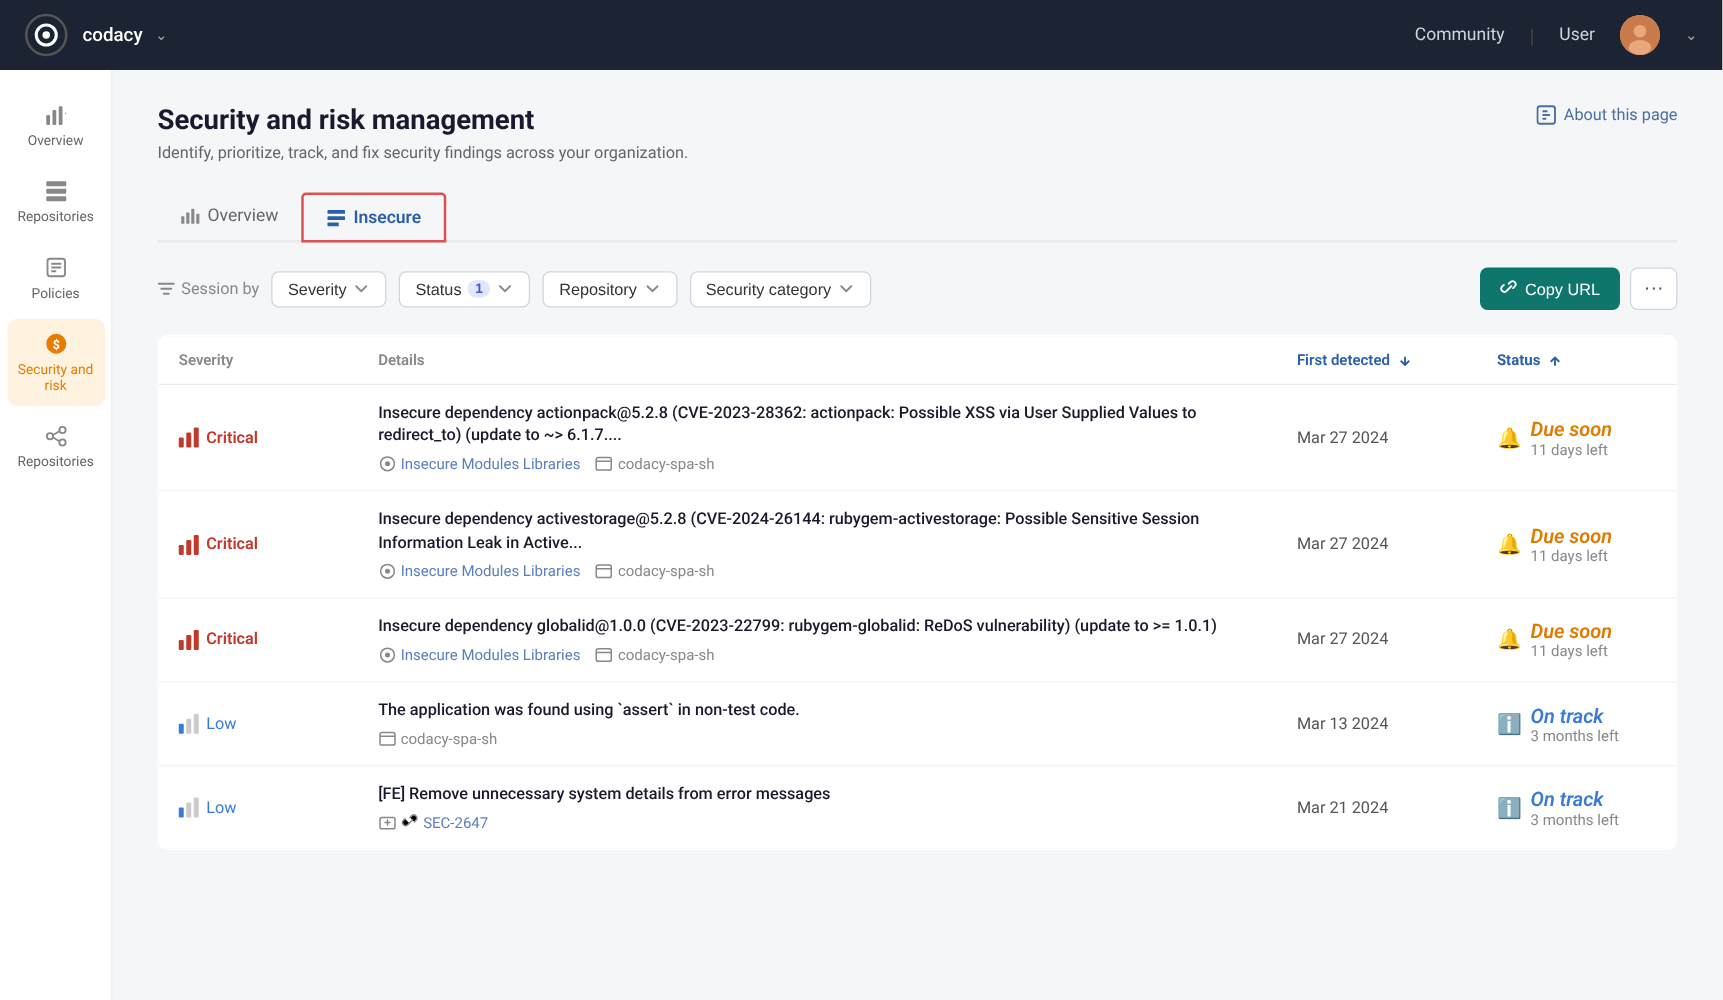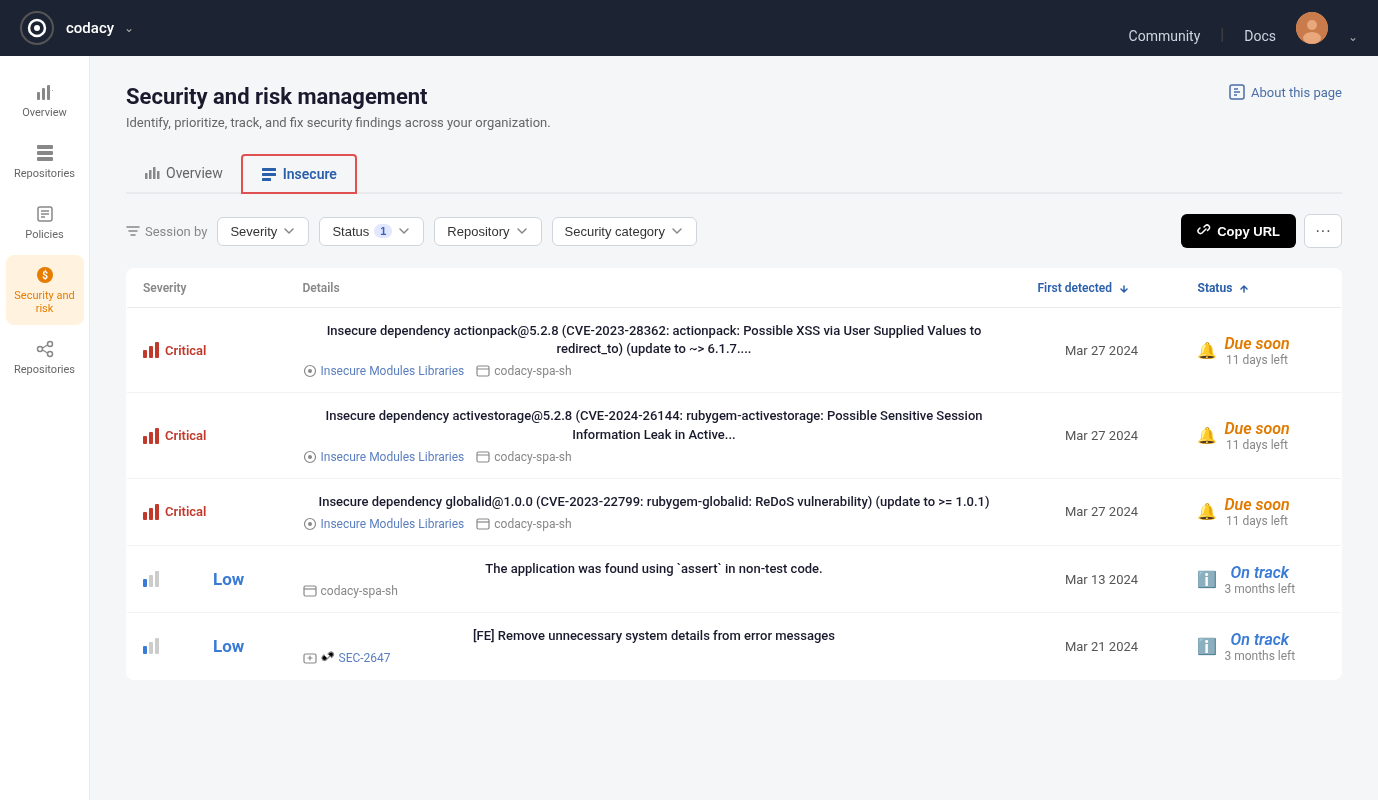--- a/index.html
+++ b/index.html
@@ -10,21 +10,21 @@
       background: #1c2333;
       height: 56px;
       display: flex;
       align-items: center;
       padding: 0 20px;
       justify-content: space-between;
     }
     .topnav-left { display: flex; align-items: center; gap: 8px; }
     .brand-name { color: white; font-size: 15px; font-weight: 500; margin-left: 4px; }
     .brand-chevron { color: #aaa; font-size: 12px; margin-left: 2px; }
-    .topnav-right { display: flex; align-items: flex-end; gap: 20px; }
+    .topnav-right { display: flex; align-items: center; gap: 20px; }
     .nav-link { color: #cdd5e0; font-size: 14px; text-decoration: none; cursor: pointer; }
     .nav-separator { color: #444; }
     .avatar {
       width: 32px; height: 32px; border-radius: 50%;
       background: linear-gradient(135deg, #e8a87c, #c97b4b);
       display: flex; align-items: center; justify-content: center;
       overflow: hidden;
       cursor: pointer;
     }
 
@@ -80,49 +80,49 @@
       cursor: pointer; color: #333;
     }
     .filter-btn .badge {
       background: #e0e7ff; color: #3a5fcd; border-radius: 10px;
       padding: 1px 6px; font-size: 11px; font-weight: 600;
     }
     .filter-btn svg { width: 14px; height: 14px; color: #888; }
     .filter-actions { margin-left: auto; display: flex; gap: 8px; }
     .copy-url-btn {
       display: flex; align-items: center; gap: 6px;
-      background: #000000; color: white; border: none; border-radius: 6px;
-      padding: 7px 16px; font-size: 13px; cursor: pointer; font-weight: 700;
+      background: #0f766e; color: white; border: none; border-radius: 6px;
+      padding: 7px 16px; font-size: 13px; cursor: pointer; font-weight: 400;
     }
     .more-btn {
       border: 1px solid #d0d5dd; border-radius: 6px; padding: 7px 10px;
       background: white; cursor: pointer; color: #555; font-size: 16px;
     }
 
     
     .findings-table { width: 100%; border-collapse: collapse; background: white; border-radius: 8px; border: 1px solid #e8eaed; overflow: hidden; }
     .findings-table thead tr { border-bottom: 1px solid #e8eaed; }
     .findings-table th {
       padding: 12px 16px; text-align: left; font-size: 12px;
       font-weight: 600; color: #888; text-transform: none; white-space: nowrap;
     }
     .findings-table th.sortable { cursor: pointer; }
     .findings-table th.sorted { color: #2c5faa; }
     .findings-table th svg { width: 12px; height: 12px; vertical-align: middle; margin-left: 3px; }
     .findings-table tbody tr { border-bottom: 1px solid #f0f2f5; }
     .findings-table tbody tr:last-child { border-bottom: none; }
-    .findings-table td { padding: 14px 16px; font-size: 13px; vertical-align: middle; text-align: center; }
+    .findings-table td { padding: 14px 16px; font-size: 13px; vertical-align: middle; }
 
     .severity-cell { display: flex; align-items: center; gap: 6px; }
     .sev-bars { display: flex; gap: 2px; align-items: flex-end; }
     .sev-bar { width: 4px; border-radius: 1px; }
     .critical-bars .sev-bar { background: #c0392b; }
     .low-bars .sev-bar { background: #3a7bd5; }
     .sev-label-critical { color: #c0392b; font-weight: 600; font-size: 13px; }
-    .sev-label-low { color: #3a7bd5; font-weight: 700; font-size: 17px; margin-left: 48px; }
+    .sev-label-low { color: #3a7bd5; font-weight: 400; font-size: 13px; }
 
     .details-cell { max-width: 480px; }
     .detail-title { font-size: 13px; color: #1a1a2e; font-weight: 500; line-height: 1.4; margin-bottom: 6px; }
     .detail-meta { display: flex; align-items: center; gap: 12px; flex-wrap: wrap; }
     .meta-item { display: flex; align-items: center; gap: 4px; font-size: 12px; color: #888; }
     .meta-item svg { width: 14px; height: 14px; }
     .meta-link { color: #5a7fbf; text-decoration: none; }
 
     .date-cell { color: #555; font-size: 13px; white-space: nowrap; }
 
@@ -144,21 +144,21 @@
         <circle cx="10" cy="10" r="8" stroke="white" stroke-width="2.5" fill="none"></circle>
         <circle cx="10" cy="10" r="3" fill="white"></circle>
       </svg>
     </div>
     <span class="brand-name">codacy</span>
     <span class="brand-chevron">⌄</span>
   </div>
   <div class="topnav-right">
     <a class="nav-link">Community</a>
     <span class="nav-separator">|</span>
-    <a class="nav-link">Docs</a>
+    <a class="nav-link">User</a>
     <div class="avatar">
       <svg width="32" height="32" viewBox="0 0 32 32">
         <circle cx="16" cy="16" r="16" fill="#c97b4b"></circle>
         <circle cx="16" cy="13" r="5" fill="#e8a87c"></circle>
         <ellipse cx="16" cy="26" rx="9" ry="6" fill="#e8a87c"></ellipse>
       </svg>
     </div>
     <span style="color:#aaa; font-size:12px;">⌄</span>
   </div>
 </nav>

